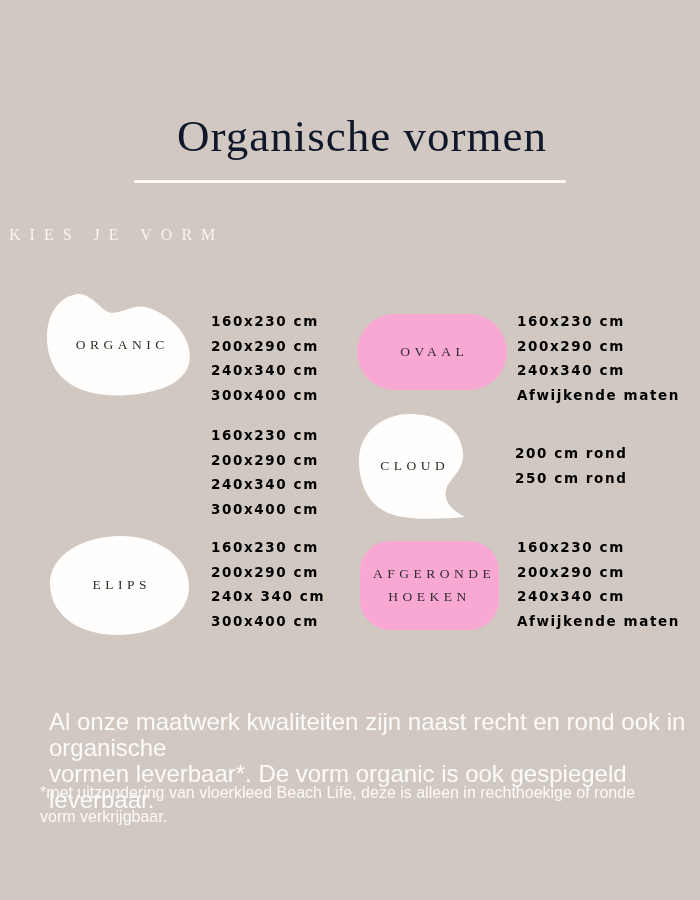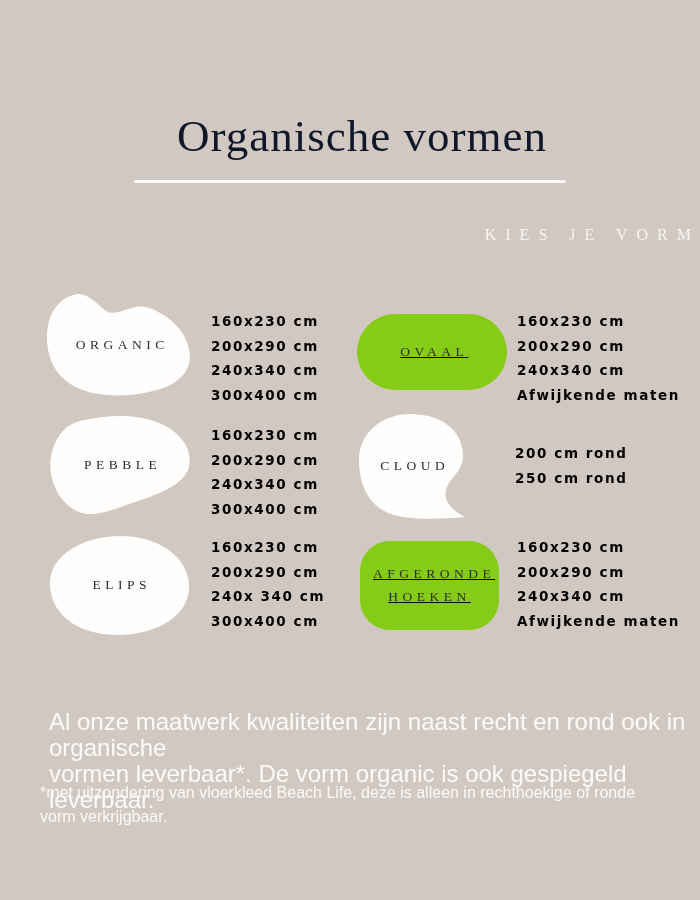--- a/index.html
+++ b/index.html
@@ -17,35 +17,34 @@
     font-weight:normal;
     font-size:45px;letter-spacing:1px;
     color:#0f172a;
   }
   .title-rule{
     position:absolute;left:134px;top:180px;
     width:432px;height:3px;background:#fcfbf9;border-radius:2px;
   }
   .subtitle{
     position:absolute;top:226px;left:0;width:700px;
-    text-align:right;
+    text-align:left;
     font-family:"Liberation Serif","DejaVu Serif",serif;
     font-size:16px;letter-spacing:9px;text-indent:9px;
     color:#f8f5f2;
   }
   .shape{
     position:absolute;
     display:flex;align-items:center;justify-content:center;
   }
   .shape svg{
     position:absolute;inset:0;width:100%;height:100%;
   }
   .pill{
-    background:#84cc16;
-    text-decoration:underline;
+    background:#f9a8d4;
   }
   .shape-label{
     position:relative;
     font-family:"Liberation Serif","DejaVu Serif",serif;
     font-size:13.5px;letter-spacing:4.5px;text-indent:4.5px;
     color:#2e2c29;text-align:center;line-height:1.65;
   }
   .shape-label.wrap{width:122px;}
   .sizes{
     position:absolute;
@@ -98,26 +97,20 @@
   <div class="shape pill" style="left:357px;top:314px;width:150px;height:76px;border-radius:38px">
     <span class="shape-label">OVAAL</span>
   </div>
   <div class="sizes" style="left:517px;top:309px">
     <div class="size">160x230 cm</div>
     <div class="size">200x290 cm</div>
     <div class="size">240x340 cm</div>
     <div class="size">Afwijkende maten</div>
   </div>
 
-  <div class="shape" style="left:48px;top:414px;width:145px;height:103px">
-    <svg viewBox="0 0 145 103" preserveAspectRatio="none">
-      <path fill="#fffefd" d="M 55,3 C 85,-1 116,6 130,21 C 141,32 145,46 139,58 C 131,73 108,81 84,89 C 64,96 45,104 31,98 C 16,92 6,77 3,60 C 0,43 6,24 19,13 C 29,6 41,5 55,3 Z"></path>
-    </svg>
-    <span class="shape-label">PEBBLE</span>
-  </div>
   <div class="sizes" style="left:211px;top:423px">
     <div class="size">160x230 cm</div>
     <div class="size">200x290 cm</div>
     <div class="size">240x340 cm</div>
     <div class="size">300x400 cm</div>
   </div>
 
   <div class="shape" style="left:358px;top:413px;width:109px;height:106px">
     <svg viewBox="0 0 109 106" preserveAspectRatio="none">
       <path fill="#fffefd" d="M 52,1 C 81,1 103,15 105,40 C 106,57 94,63 89,74 C 84,85 92,97 107,104 C 82,106 46,108 28,99 C 10,90 1,71 1,47 C 1,20 24,1 52,1 Z"></path>

